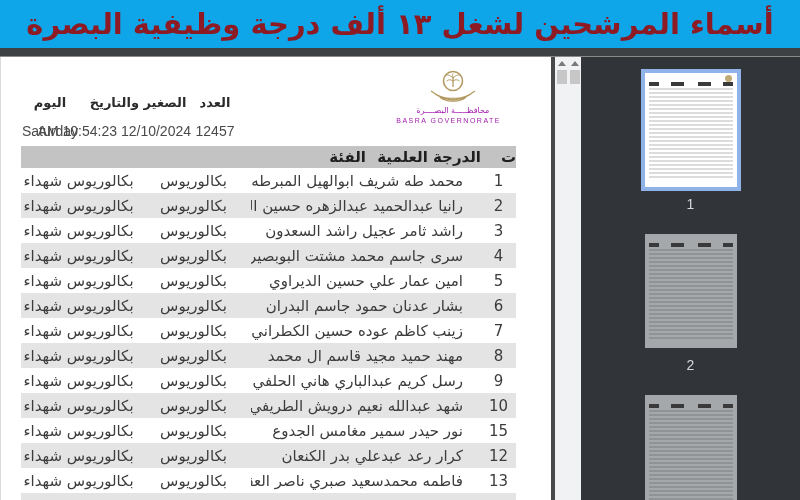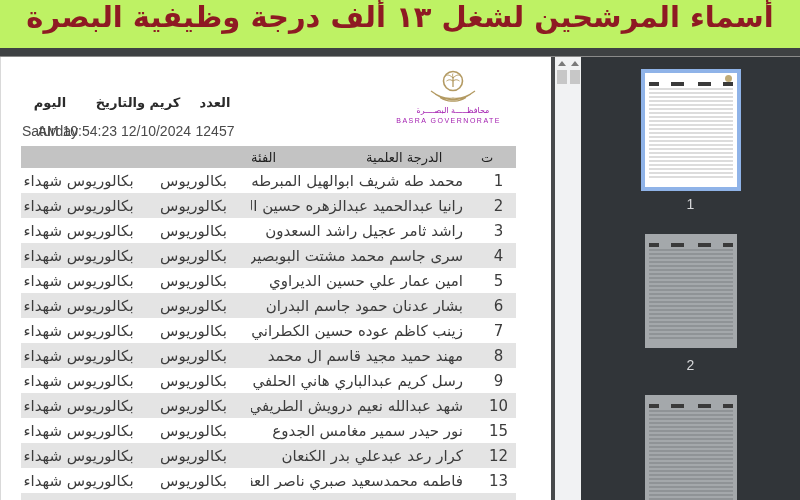--- a/index.html
+++ b/index.html
@@ -2,22 +2,22 @@
 <html lang="ar"><head>
 <meta charset="utf-8">
 <style>
   html,body{margin:0;padding:0;}
   body{
     width:800px;height:500px;overflow:hidden;position:relative;
     font-family:"DejaVu Sans",sans-serif;background:#ffffff;
   }
   
   .title-bar{
-    height:48px;display:flex;align-items:flex-start;justify-content:center;
-    background:#bef264;
+    height:48px;display:flex;align-items:center;justify-content:center;
+    background:#0ea5e9;
   }
   .title-bar h1{
     margin:0;font-size:29px;font-weight:bold;color:#8e1a23;
     font-family:"DejaVu Serif","DejaVu Sans",serif;direction:rtl;white-space:nowrap;
   }
   .top-divider{height:8px;background:#3e4143;border-bottom:1px solid #8a8a8a;}
 
   
   .viewer{display:flex;height:443px;direction:ltr;}
 
@@ -38,21 +38,21 @@
   .meta-field .m-value{font-size:14px;color:#4a4a4a;margin-top:13px;white-space:nowrap;font-family:"Liberation Sans","DejaVu Sans",sans-serif;}
   .f-number{top:38px;left:180px;width:68px;}
   .f-datetime{top:38px;left:84px;width:106px;}
   .f-day{top:38px;left:16px;width:66px;}
 
   
   .table{
     position:absolute;top:89px;right:35px;width:495px;direction:rtl;
   }
   .t-head{display:flex;background:#c3c3c3;height:22px;align-items:center;}
-  .t-head .cell{font-size:13px;font-weight:normal;color:#1f1f1f;text-align:left;}
+  .t-head .cell{font-size:15px;font-weight:bold;color:#1f1f1f;text-align:right;}
   .t-row{display:flex;height:25px;align-items:center;background:#ffffff;}
   .t-row.alt{background:#e4e4e4;}
   .t-row .cell{font-size:15px;color:#3c3c3c;white-space:nowrap;overflow:hidden;}
   .col-idx{width:35px;text-align:center;flex:0 0 auto;}
   .col-name{width:230px;text-align:left;padding-left:20px;flex:0 0 auto;box-sizing:border-box;direction:rtl;}
   .t-row .col-name{text-align:right;padding-right:18px;padding-left:0;}
   .col-degree{width:115px;text-align:center;flex:0 0 auto;}
   .col-cat{width:115px;text-align:center;flex:0 0 auto;}
   .row-stub{height:10px;background:#e4e4e4;}
 
@@ -113,21 +113,21 @@
       </svg>
       <div class="logo-ar">محافظـــــة البصــــرة</div>
       <div class="logo-en">BASRA GOVERNORATE</div>
     </div>
 
     <div class="meta-field f-number">
       <div class="m-label">العدد</div>
       <div class="m-value">12457</div>
     </div>
     <div class="meta-field f-datetime">
-      <div class="m-label">كريم والتاريخ</div>
+      <div class="m-label">الصغير والتاريخ</div>
       <div class="m-value">AM 10:54:23 12/10/2024</div>
     </div>
     <div class="meta-field f-day">
       <div class="m-label">اليوم</div>
       <div class="m-value">Saturday</div>
     </div>
 
     <div class="table">
       <div class="t-head">
         <div class="cell col-idx">ت</div>

